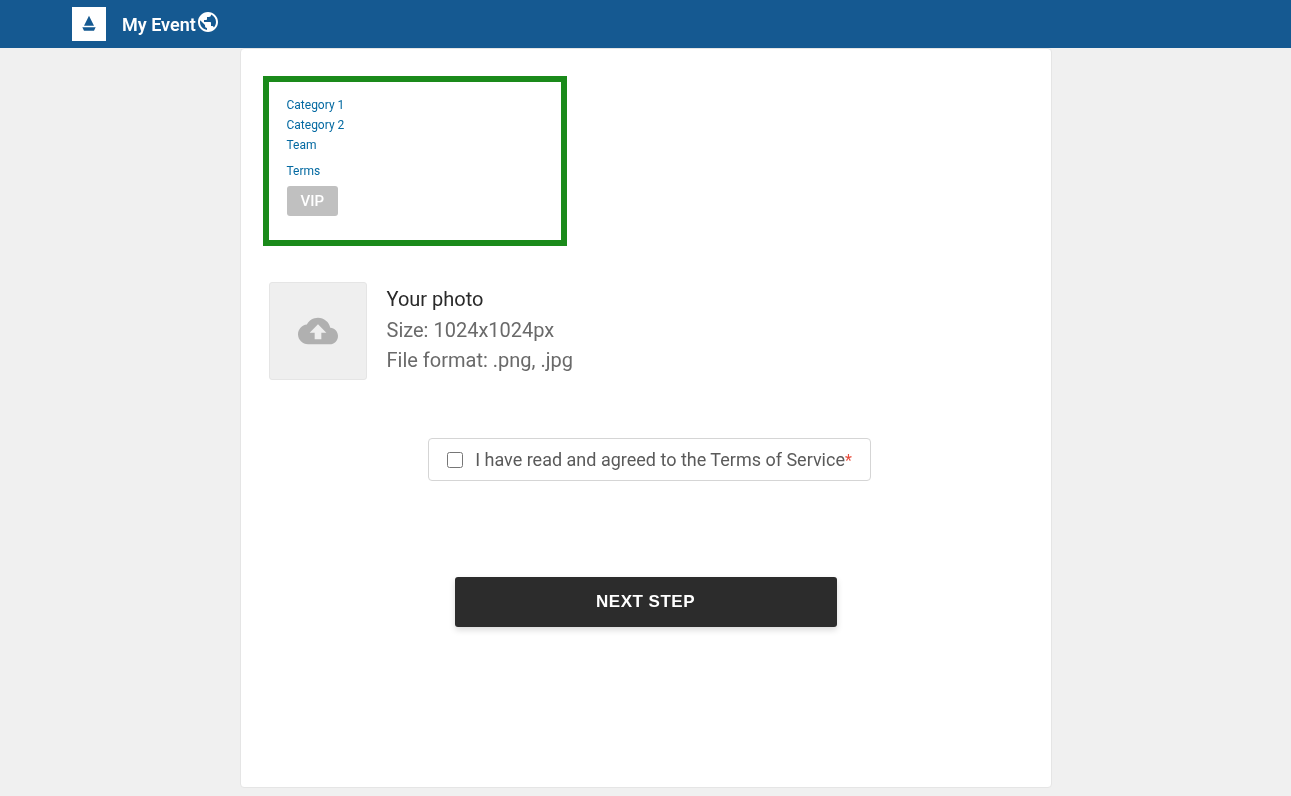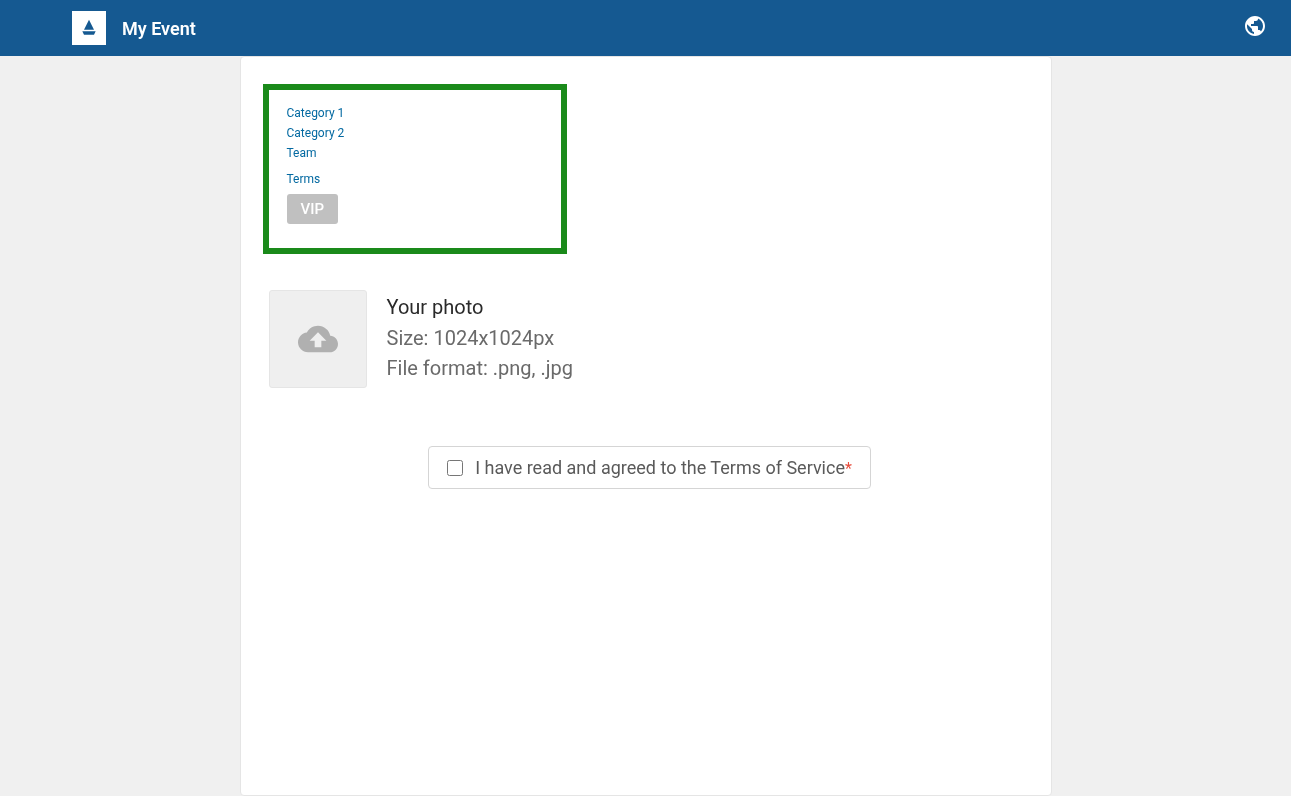--- a/index.html
+++ b/index.html
@@ -10,23 +10,23 @@
     body {
       font-family: -apple-system, BlinkMacSystemFont, "Segoe UI", Roboto, "Helvetica Neue", Arial, sans-serif;
       background: #f0f0f0;
       width: 1291px;
       height: 796px;
       overflow: hidden;
     }
     .header {
       display: flex;
       align-items: center;
-      justify-content: space-between;
+      justify-content: flex-start;
       background: #155991;
-      height: 56px;
+      height: 48px;
       padding: 0 24px 0 72px;
       color: #fff;
     }
     .header-left {
       display: flex;
       align-items: center;
       gap: 16px;
     }
     .logo-box {
       width: 34px;
@@ -235,15 +235,18 @@
 
     <div class="terms-row">
       <label class="terms-box">
         <input type="checkbox" class="terms-checkbox" style="">
         <span>
           <span class="terms-text">I have read and agreed to the Terms of Service</span><span class="terms-star">*</span>
         </span>
       </label>
     </div>
 
+    <div class="button-row">
+      <button class="next-button">NEXT STEP</button>
+    </div>
 
   </div>
 </div>
 
 </body></html>

